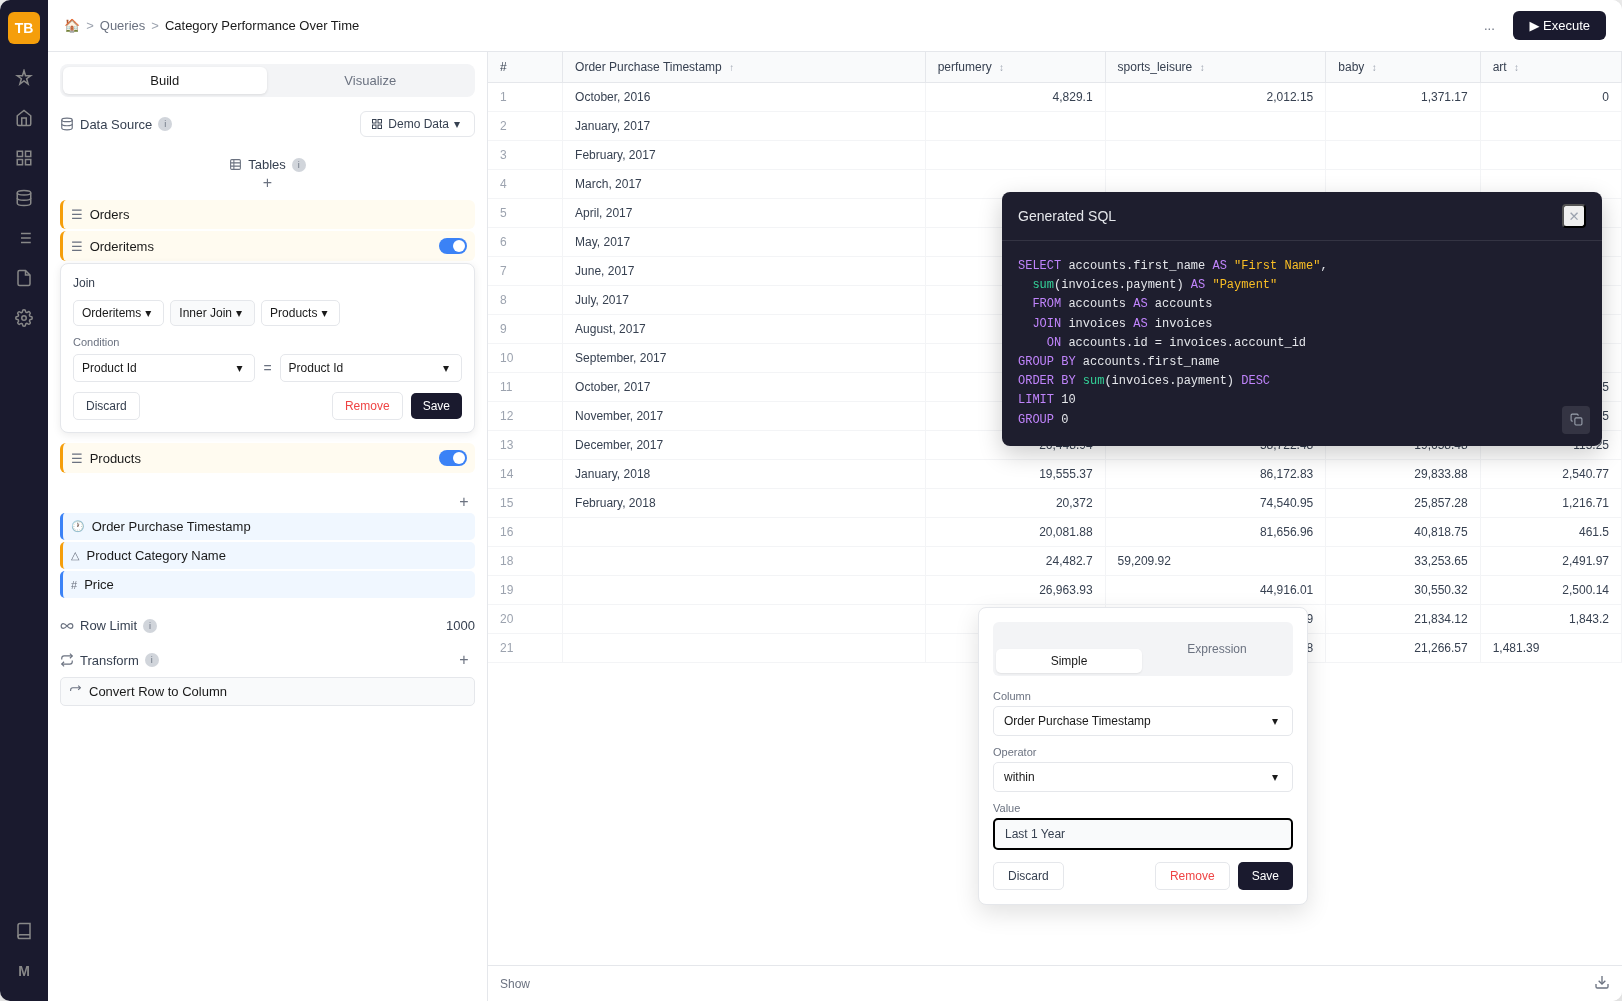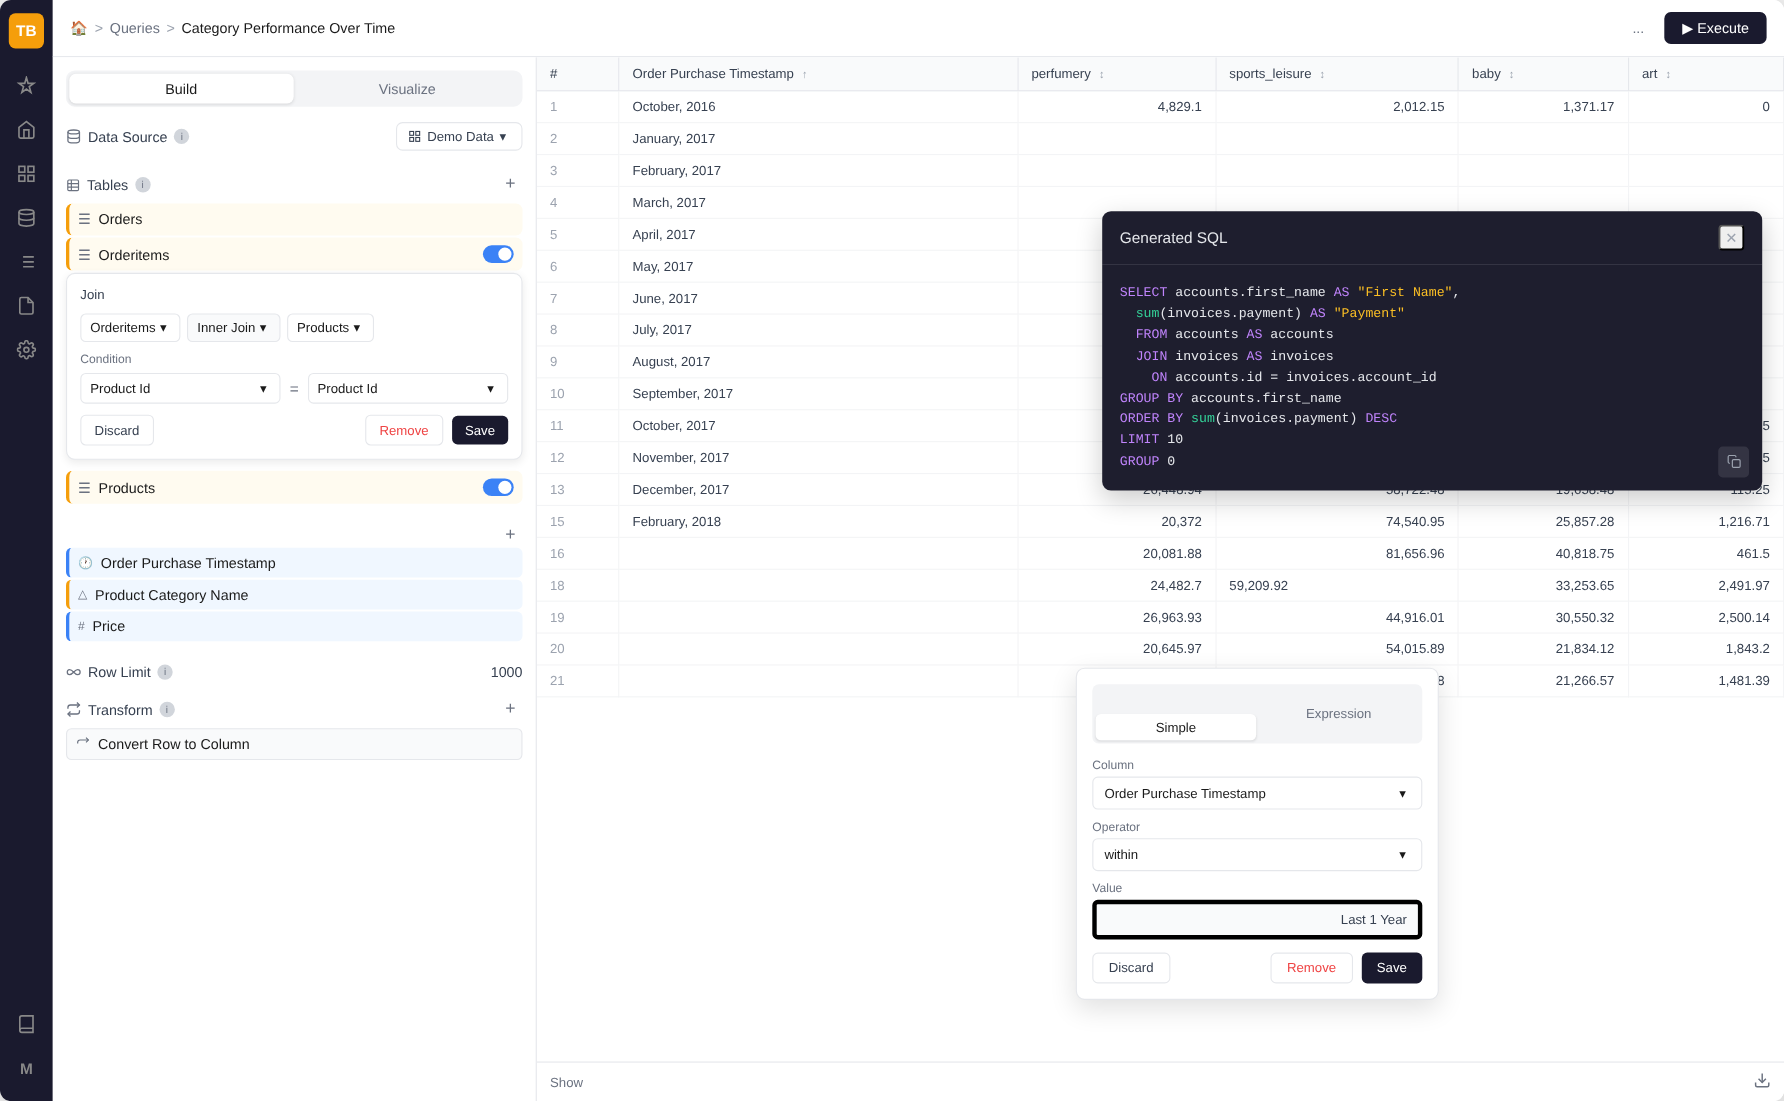--- a/index.html
+++ b/index.html
@@ -39,21 +39,21 @@
     .tab-btn.active { background: #fff; color: #1a1a1a; font-weight: 500; box-shadow: 0 1px 3px rgba(0,0,0,0.1); }
 
     
     .data-source-row { display: flex; align-items: center; justify-content: space-between; margin-bottom: 14px; }
     .data-source-label { display: flex; align-items: center; gap: 6px; font-size: 13px; font-weight: 500; color: #374151; }
     .info-icon { width: 14px; height: 14px; border-radius: 50%; background: #d1d5db; display: flex; align-items: center; justify-content: center; font-size: 9px; color: #6b7280; }
     .demo-data-btn { display: flex; align-items: center; gap: 5px; padding: 5px 10px; border: 1px solid #e5e7eb; border-radius: 6px; font-size: 12px; cursor: pointer; background: #fff; color: #374151; }
 
     
     .tables-section { margin-bottom: 10px; }
-    .section-header { display: flex; align-items: center; justify-content: space-between; padding: 6px 0; }
+    .section-header { display: flex; align-items: center; justify-content: space-between; padding: 6px 0; flex-direction: column; }
     .section-title { display: flex; align-items: center; gap: 6px; font-size: 13px; font-weight: 500; color: #374151; }
     .add-btn { width: 22px; height: 22px; border-radius: 4px; border: none; background: transparent; cursor: pointer; color: #6b7280; font-size: 16px; display: flex; align-items: center; justify-content: center; }
 
     
     .table-item { display: flex; align-items: center; justify-content: space-between; padding: 7px 8px; border-radius: 6px; margin-bottom: 2px; border-left: 3px solid transparent; }
     .table-item.highlighted { border-left-color: #f59e0b; background: #fffbf0; }
     .table-item-left { display: flex; align-items: center; gap: 7px; font-size: 13px; }
     .table-icon { color: #6b7280; }
     .toggle-switch { width: 28px; height: 16px; background: #d1d5db; border-radius: 8px; cursor: pointer; position: relative; }
     .toggle-switch.on { background: #3b82f6; }
@@ -111,21 +111,21 @@
     .sql-plain { color: #e5e7eb; }
     .sql-copy-btn { position: absolute; bottom: 12px; right: 12px; width: 28px; height: 28px; background: rgba(255,255,255,0.1); border: none; border-radius: 4px; color: #9ca3af; cursor: pointer; display: flex; align-items: center; justify-content: center; }
 
     
     .filter-popup { position: absolute; left: 490px; top: 555px; width: 330px; background: #fff; border: 1px solid #e5e7eb; border-radius: 8px; box-shadow: 0 8px 24px rgba(0,0,0,0.12); z-index: 20; padding: 14px; }
     .filter-tabs { display: flex; gap: 2px; background: #f3f4f6; border-radius: 6px; padding: 3px; margin-bottom: 14px; }
     .filter-tab { flex: 1; padding: 5px; border: none; background: transparent; border-radius: 5px; font-size: 12px; cursor: pointer; color: #6b7280; text-align: center; }
     .filter-tab.active { background: #fff; color: #1a1a1a; font-weight: 500; box-shadow: 0 1px 2px rgba(0,0,0,0.08); margin-top: 24px; }
     .filter-label { font-size: 11px; color: #6b7280; margin-bottom: 4px; }
     .filter-select { width: 100%; padding: 7px 10px; border: 1px solid #e5e7eb; border-radius: 5px; font-size: 12px; background: #fff; display: flex; align-items: center; justify-content: space-between; margin-bottom: 10px; cursor: pointer; }
-    .filter-input { width: 100%; padding: 7px 10px; border: 4px solid #000000; border-radius: 5px; font-size: 12px; background: #f9fafb; color: #374151; text-align: right; }
+    .filter-input { width: 100%; padding: 7px 10px; border: 2px solid #000000; border-radius: 5px; font-size: 12px; background: #f9fafb; color: #374151; }
     .filter-actions { display: flex; align-items: center; justify-content: space-between; margin-top: 12px; }
     .filter-discard { padding: 6px 14px; border: 1px solid #e5e7eb; border-radius: 5px; background: #fff; font-size: 12px; cursor: pointer; color: #374151; }
     .filter-remove { padding: 6px 14px; border: 1px solid #e5e7eb; border-radius: 5px; background: #fff; font-size: 12px; cursor: pointer; color: #ef4444; }
     .filter-save { padding: 6px 14px; border: none; border-radius: 5px; background: #1a1a2e; font-size: 12px; cursor: pointer; color: #fff; }
 
     .chevron { display: inline-block; width: 10px; }
   </style>
 </head>
 <body>
 
@@ -493,20 +493,28 @@
     </tr>
                 <tr>
       <td style="color:#9ca3af">13</td>
       <td>December, 2017</td>
       <td style="text-align:right">26,448.94</td>
       <td style="text-align:right">58,722.48</td>
       <td style="text-align:right">19,658.48</td>
       <td style="text-align:right">115.25</td>
     </tr>
                 <tr>
+      <td style="color:#9ca3af">14</td>
+      <td>January, 2018</td>
+      <td style="text-align:right">19,555.37</td>
+      <td style="text-align:right">86,172.83</td>
+      <td style="text-align:right">29,833.88</td>
+      <td style="text-align:right">2,540.77</td>
+    </tr>
+                <tr>
       <td style="color:#9ca3af">15</td>
       <td>February, 2018</td>
       <td style="text-align:right">20,372</td>
       <td style="text-align:right">74,540.95</td>
       <td style="text-align:right">25,857.28</td>
       <td style="text-align:right">1,216.71</td>
     </tr>
                 <tr>
       <td style="color:#9ca3af">16</td>
       <td></td>
@@ -538,21 +546,21 @@
       <td style="text-align:right">54,015.89</td>
       <td style="text-align:right">21,834.12</td>
       <td style="text-align:right">1,843.2</td>
     </tr>
                 <tr>
       <td style="color:#9ca3af">21</td>
       <td></td>
       <td style="text-align:right">24,839.74</td>
       <td style="text-align:right">50,860.18</td>
       <td style="text-align:right">21,266.57</td>
-      <td style="text-align:right">1,481.39</td>
+      <td style="">1,481.39</td>
     </tr>
               </tbody>
           </table>
         </div>
         <div class="table-footer">
           <span>Show</span>
           <button style="background:none;border:none;cursor:pointer;color:#6b7280;">
             <svg width="16" height="16" viewBox="0 0 24 24" fill="none" stroke="currentColor" stroke-width="2">
                 <path d="M21 15v4a2 2 0 01-2 2H5a2 2 0 01-2-2v-4"></path>
                 <polyline points="7 10 12 15 17 10"></polyline>

